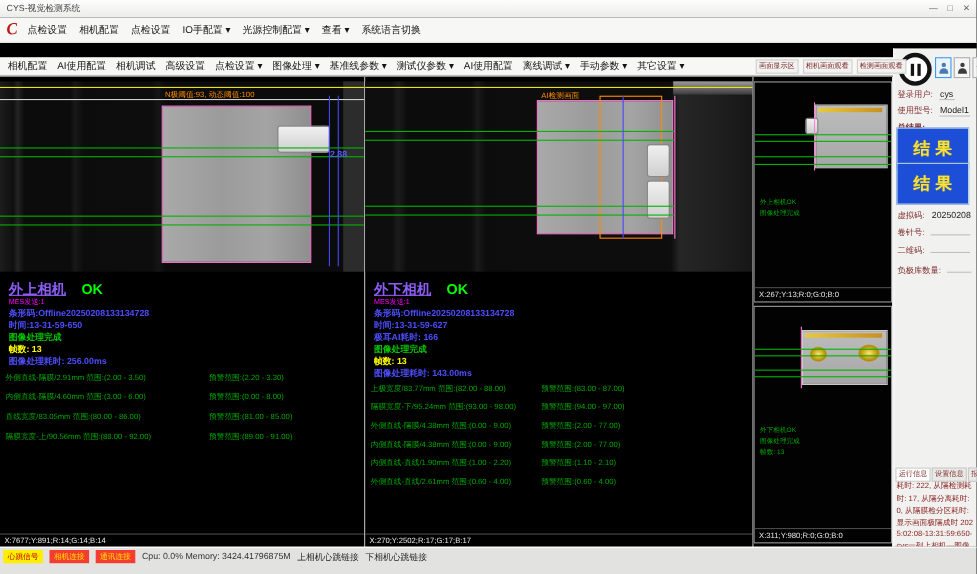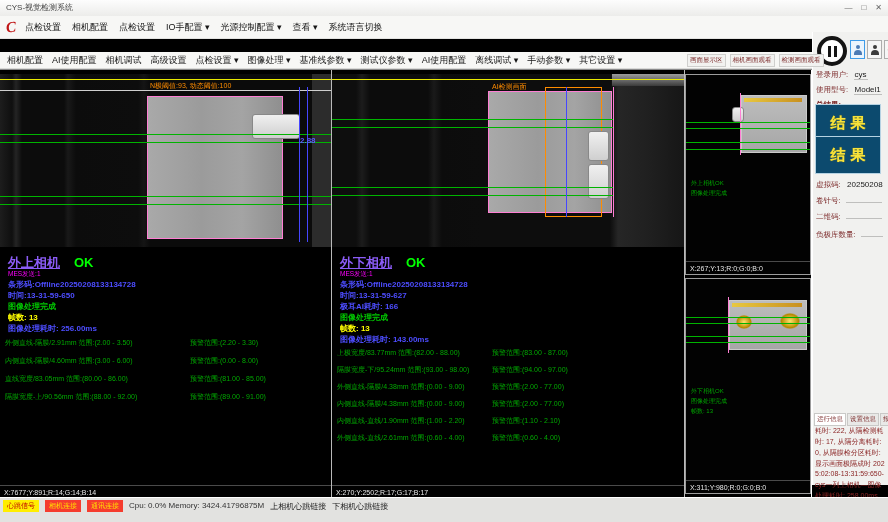--- a/index.html
+++ b/index.html
@@ -50,37 +50,37 @@
   .mrow{position:absolute;left:5px;right:2px;color:#00a800;font-size:7px;white-space:nowrap;}
   .mwarn{position:absolute;left:185px;top:0;}
   .mid .mwarn{left:155px;}
   .coords{position:absolute;left:0;bottom:2px;width:100%;color:#e8e8e8;font-size:7px;padding:3px 0 0 4px;
           border-top:1px solid #4a4a4a;box-sizing:border-box;}
   .preview{position:absolute;left:685px;width:126px;background:#020202;border:1px solid #9c9c9c;box-sizing:border-box;}
   .mini-img{position:absolute;background:linear-gradient(#bdbdbd,#a6a6a6);border:1px solid #c9c9c9;box-sizing:border-box;}
   .glow{position:absolute;border-radius:50%;background:radial-gradient(#ffe36e,#b78a00 60%,transparent 75%);}
   .p-green{position:absolute;color:#00a800;font-size:6px;white-space:nowrap;}
   
-  .sidebar{position:absolute;left:812px;top:32px;width:76px;height:453px;background:#f1f1ef;border-left:1px solid #fff;box-sizing:border-box;}
+  .sidebar{position:absolute;left:812px;top:44px;width:76px;height:453px;background:#f1f1ef;border-left:1px solid #fff;box-sizing:border-box;}
   .pause-btn{position:absolute;left:4px;top:4px;width:30px;height:30px;border:4px solid #141414;border-radius:50%;
              background:#fff;box-sizing:border-box;display:flex;align-items:center;justify-content:center;gap:3px;}
   .pause-bar{width:3px;height:11px;background:#141414;}
   .mini-btn{position:absolute;top:8px;width:15px;height:19px;background:#f6f6f6;border:1px solid #adadad;
             box-sizing:border-box;display:flex;align-items:center;justify-content:center;}
   .mini-btn.sel{border:1px solid #3d9be9;background:#eaf4fd;}
   .icon-person{position:relative;width:8px;height:10px;}
   .icon-person::before{content:"";position:absolute;left:2px;top:0;width:4px;height:4px;border-radius:50%;background:#4a7ab5;}
   .icon-person::after{content:"";position:absolute;left:0;top:5px;width:8px;height:5px;border-radius:4px 4px 0 0;background:#4a7ab5;}
   .icon-person.dark::before,.icon-person.dark::after{background:#3c3c3c;}
   .icon-exit{font-size:10px;color:#7a4a20;line-height:1;}
   .srow{position:absolute;left:3px;right:2px;height:12px;}
   .slabel{color:#7c2a2a;font-size:7.5px;}
   .sval{color:#1a1a1a;font-size:8px;border-bottom:1px solid #bfbfbd;padding:0 1px;margin-left:1px;}
   .sval.empty{display:inline-block;width:34px;height:8px;}
-  .result-box{position:absolute;left:2px;width:66px;height:38px;background:#0c4a6e;border:1px solid #b5d2e2;
+  .result-box{position:absolute;left:2px;width:66px;height:38px;background:#1d4ed8;border:1px solid #b5d2e2;
               box-sizing:border-box;display:flex;align-items:center;justify-content:center;}
   .result-box span{color:#f6e23c;font-size:15px;font-weight:bold;letter-spacing:5px;text-shadow:0 0 1px #caa800;
                    font-family:"Liberation Serif","DejaVu Serif",serif;padding-left:5px;}
   .info-tabs{position:absolute;left:1px;top:381px;display:flex;gap:1px;}
   .itab{font-size:6.5px;color:#7c2a2a;border:1px solid #c9c9c7;background:#e9e9e7;padding:1px 2px;white-space:nowrap;}
   .itab.active{background:#fff;}
   .info-text{position:absolute;left:2px;top:394px;width:72px;color:#8b2525;font-size:7px;line-height:1.55;word-break:break-all;}
   
   .statusbar{position:absolute;left:0;top:497px;width:888px;height:25px;background:#e2e2e0;border-top:1px solid #fff;
              display:flex;align-items:flex-start;gap:6px;padding:2px 0 0 3px;box-sizing:border-box;}

